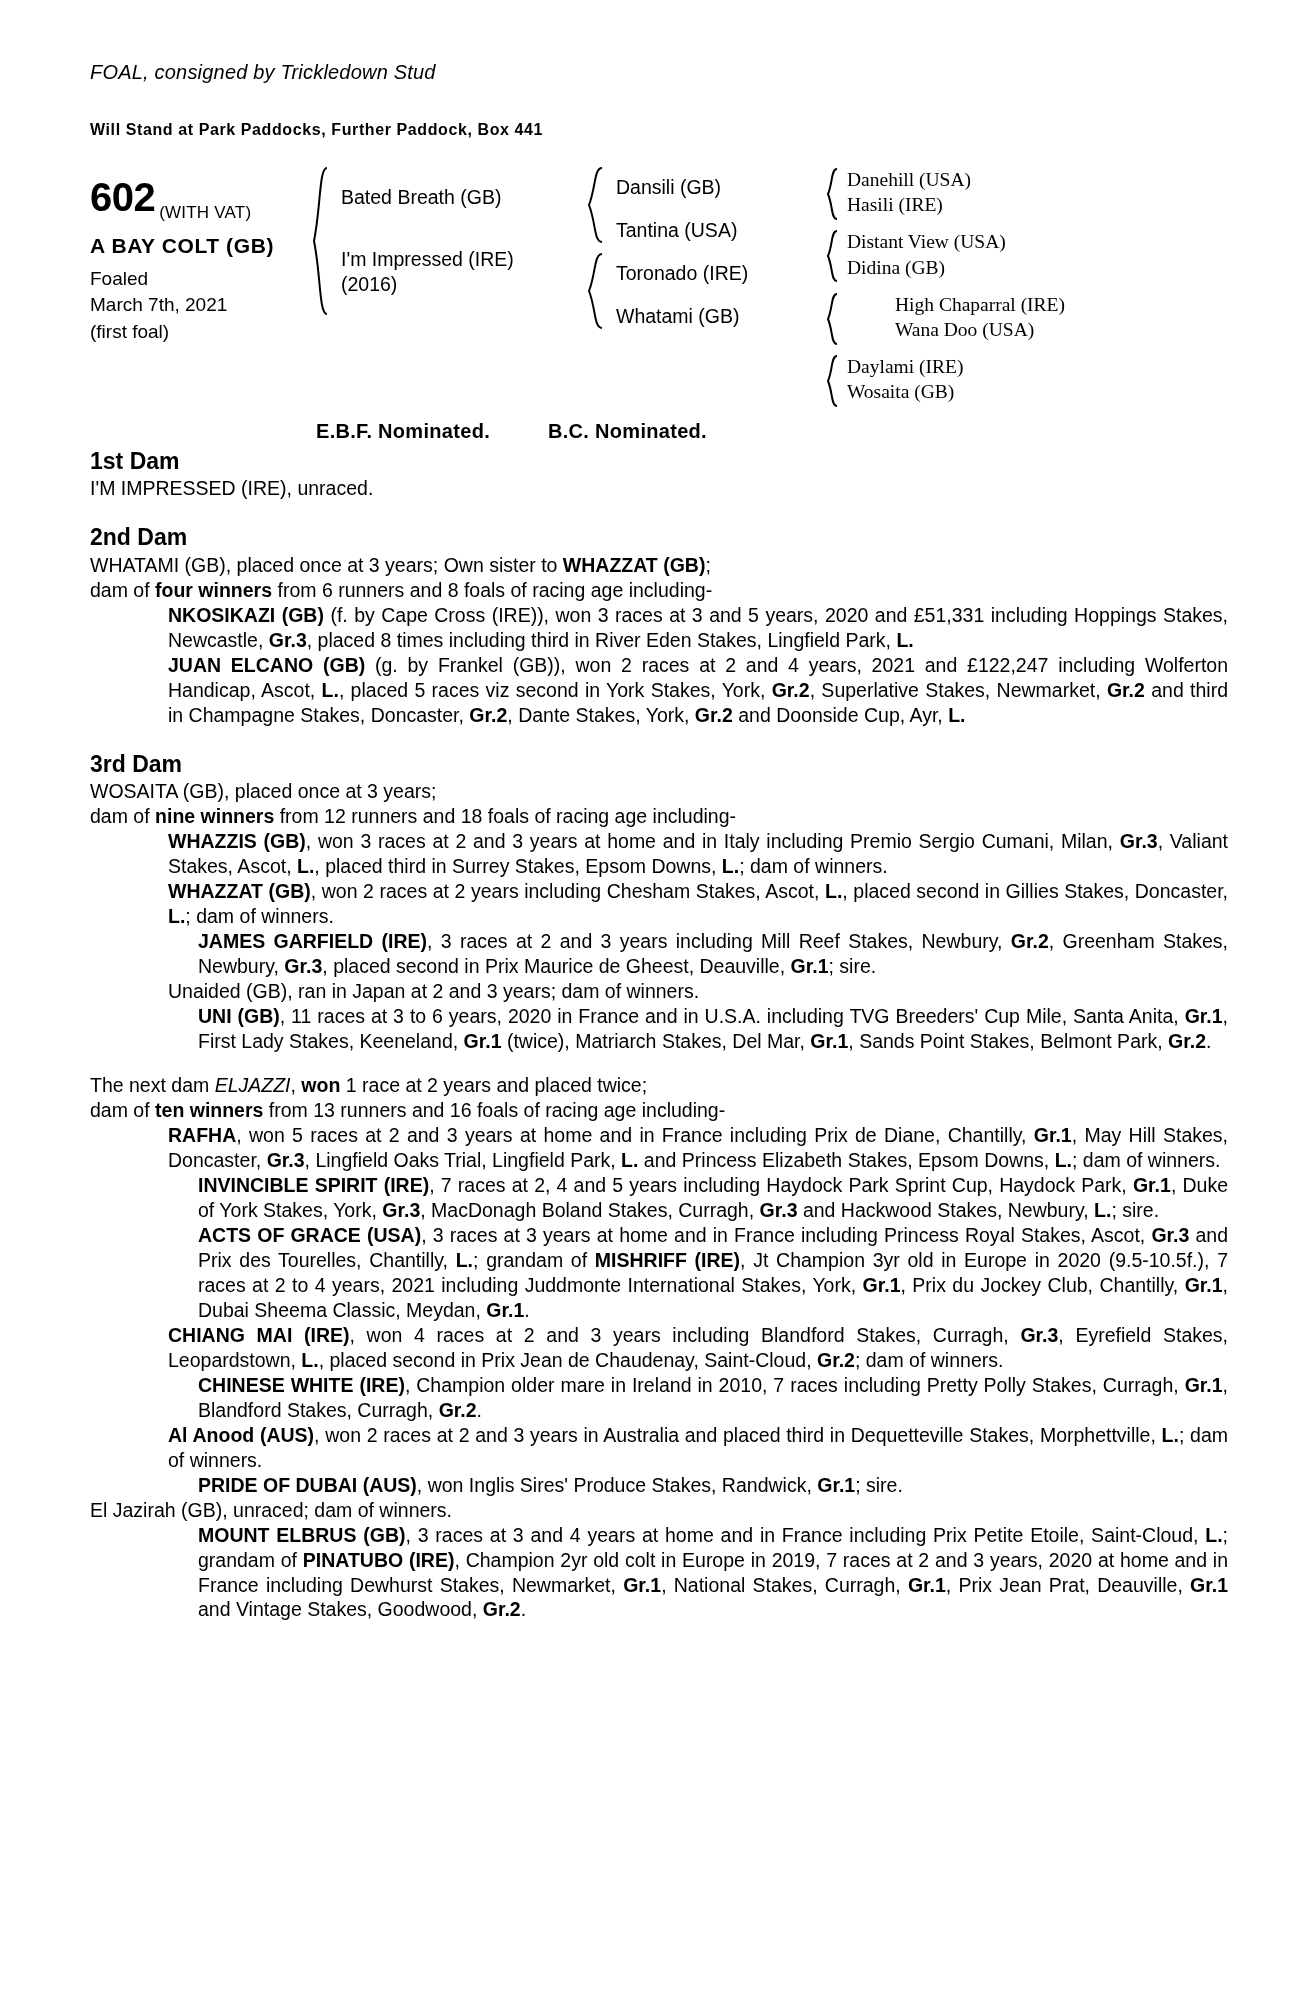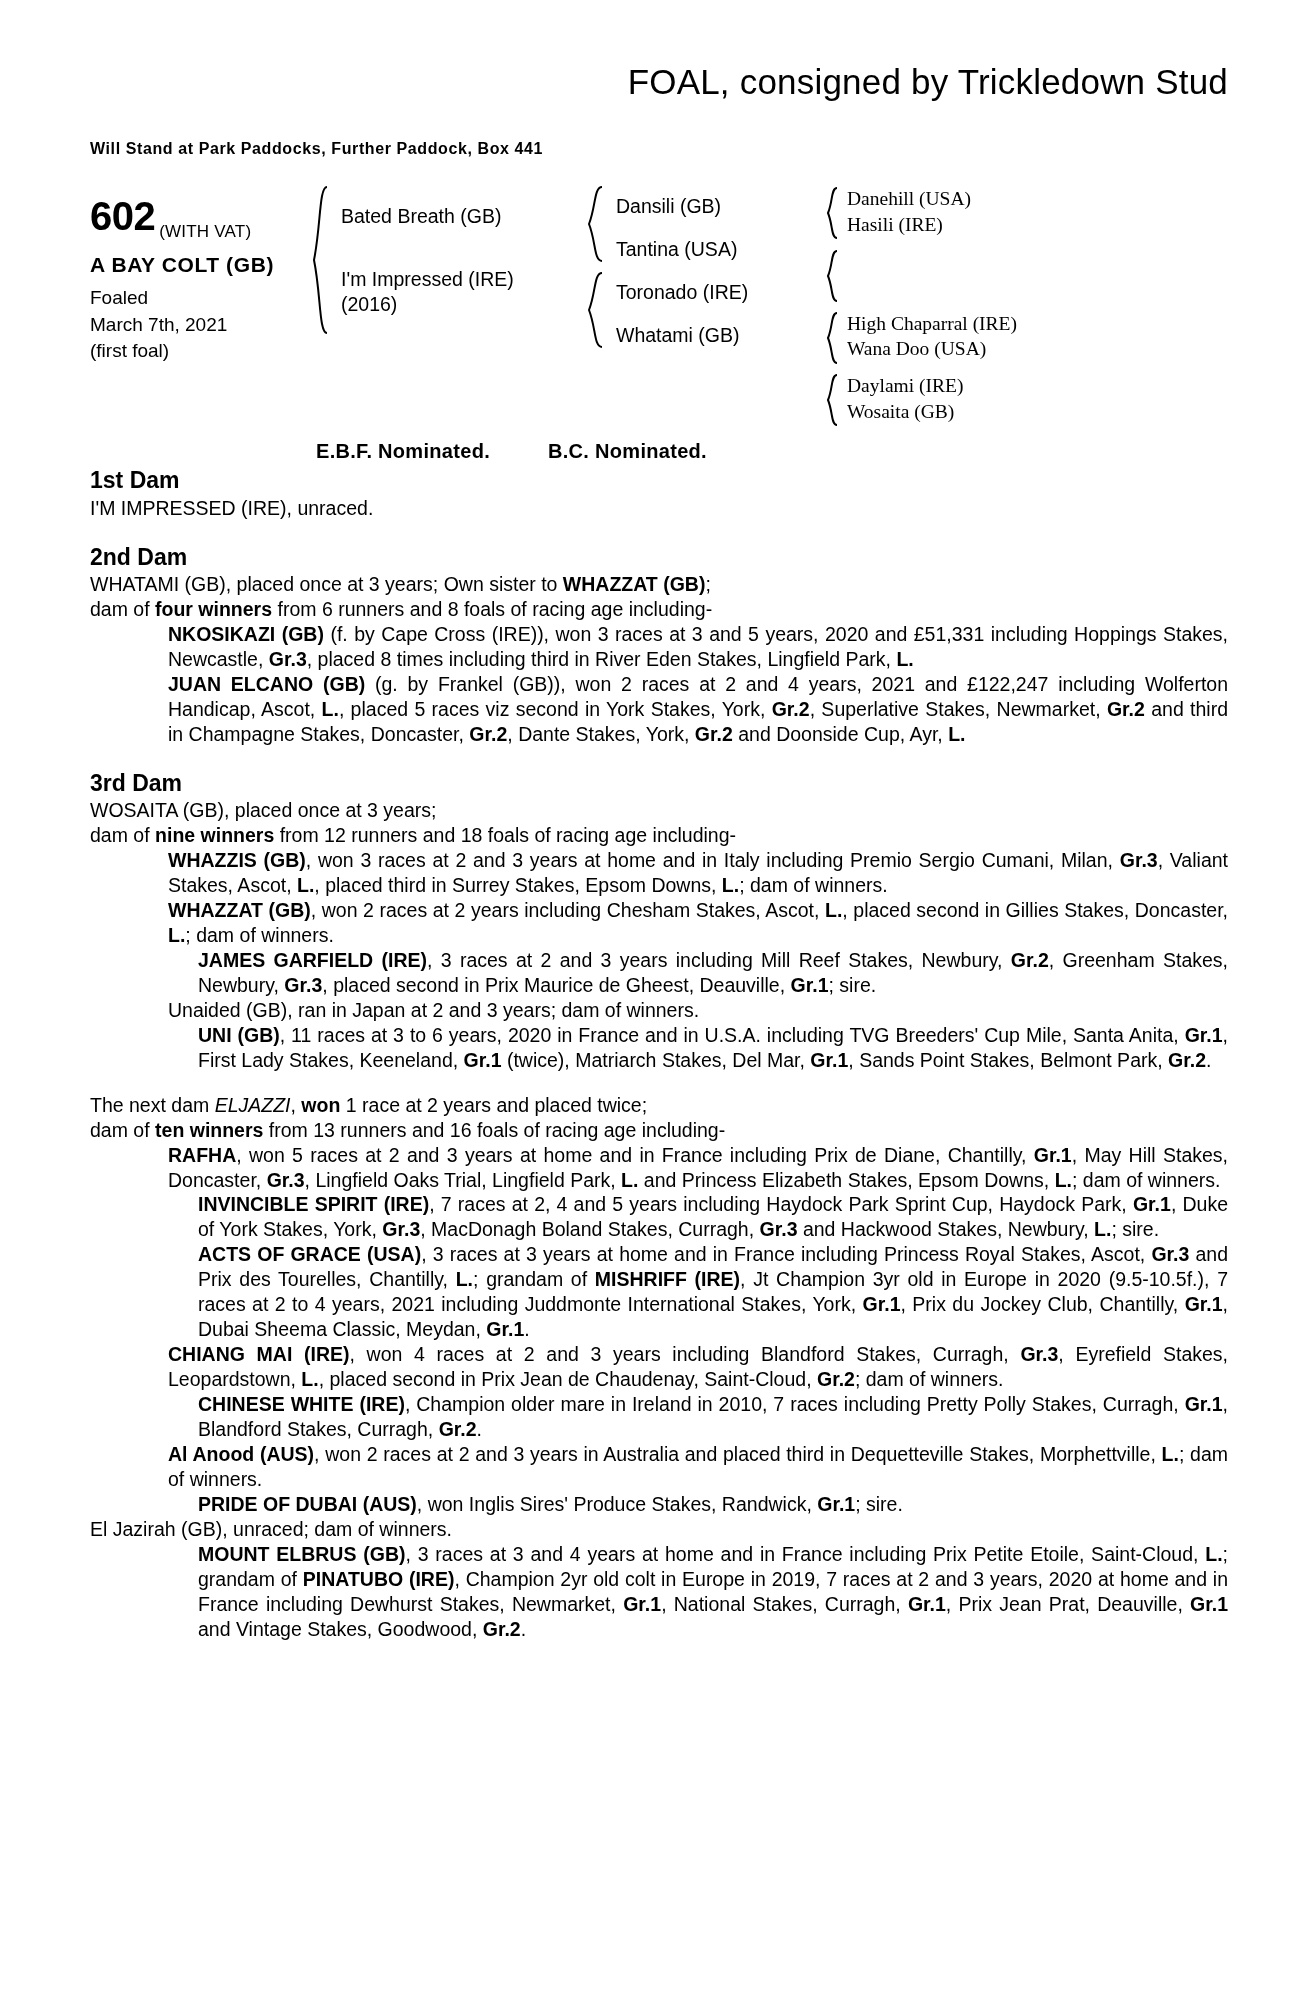--- a/index.html
+++ b/index.html
@@ -14,22 +14,23 @@
     color: #000000;
     font-size: 19.5px;
     line-height: 1.28;
   }
   .page {
     width: 1314px;
     box-sizing: border-box;
     padding: 60px 86px 40px 90px;
   }
   .consignor {
-    text-align: right;
-    font-size: 35px;
+    text-align: left;
+    font-style: italic;
+    font-size: 20px;
     margin-bottom: 34px;
     letter-spacing: 0.2px;
   }
   .stand-line {
     font-weight: bold;
     font-size: 16px;
     letter-spacing: 0.6px;
     margin-bottom: 26px;
   }
 
@@ -223,39 +224,43 @@
           <div>Danehill (USA)</div>
           <div>Hasili (IRE)</div>
         </div>
       </div>
       <div class="pair" style="display:flex;align-items:stretch;">
         <div class="small-brace">
           <svg width="13" height="54" viewBox="0 0 13 54">
               <path d="M11 2 C5 2 7 15 2 27 C7 39 5 52 11 52" fill="none" stroke="#000" stroke-width="2"></path>
             </svg>
         </div>
+        <div style="padding-left:8px;">
+          <div>Distant View (USA)</div>
+          <div>Didina (GB)</div>
+        </div>
+      </div>
+      <div class="pair" style="display:flex;align-items:stretch;gap:48px;">
+        <div class="small-brace">
+          <svg width="13" height="54" viewBox="0 0 13 54">
+              <path d="M11 2 C5 2 7 15 2 27 C7 39 5 52 11 52" fill="none" stroke="#000" stroke-width="2"></path>
+            </svg>
+        </div>
+        <div style="padding-left:8px;">
+          <div>High Chaparral (IRE)</div>
+          <div>Wana Doo (USA)</div>
+        </div>
       </div>
       <div class="pair" style="display:flex;align-items:stretch;">
         <div class="small-brace">
           <svg width="13" height="54" viewBox="0 0 13 54">
               <path d="M11 2 C5 2 7 15 2 27 C7 39 5 52 11 52" fill="none" stroke="#000" stroke-width="2"></path>
             </svg>
         </div>
         <div style="padding-left:8px;">
-          <div>High Chaparral (IRE)</div>
-          <div>Wana Doo (USA)</div>
-        </div>
-      </div>
-      <div class="pair" style="display:flex;align-items:stretch;">
-        <div class="small-brace">
-          <svg width="13" height="54" viewBox="0 0 13 54">
-              <path d="M11 2 C5 2 7 15 2 27 C7 39 5 52 11 52" fill="none" stroke="#000" stroke-width="2"></path>
-            </svg>
-        </div>
-        <div style="padding-left:8px;">
           <div>Daylami (IRE)</div>
           <div>Wosaita (GB)</div>
         </div>
       </div>
     </div>
   </div>
 
   <div class="nominated">
     <span>E.B.F. Nominated.</span>
     <span>B.C. Nominated.</span>

